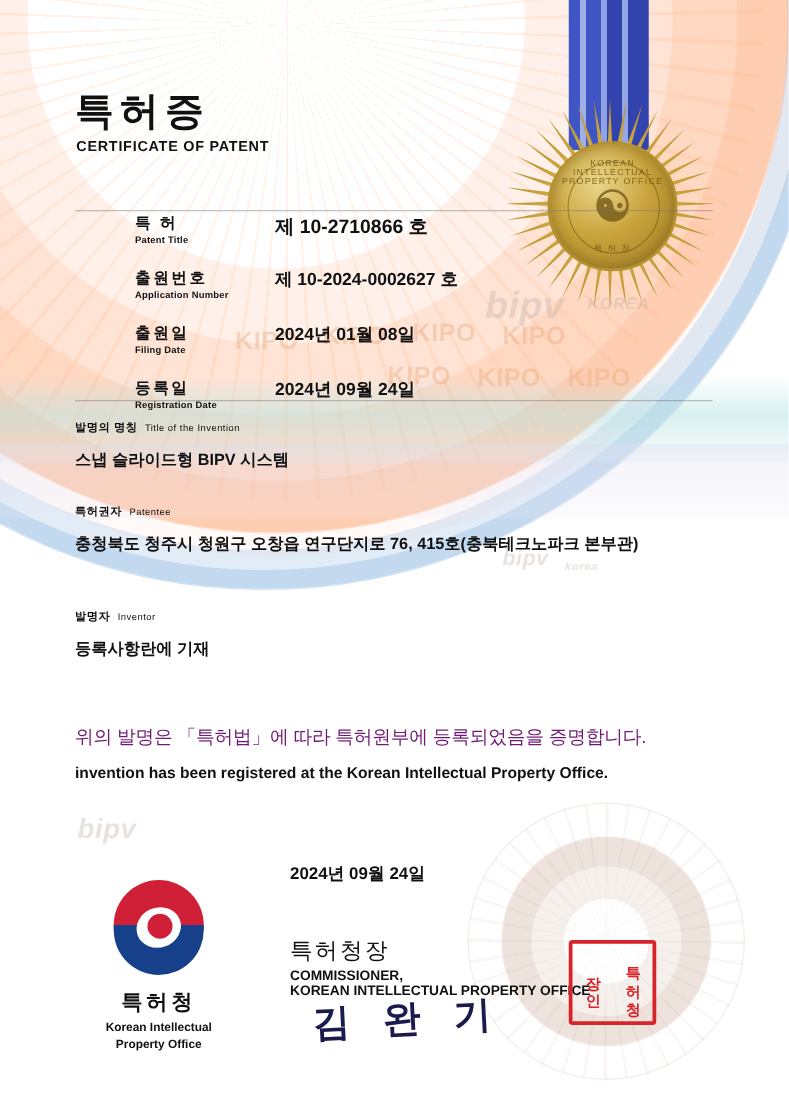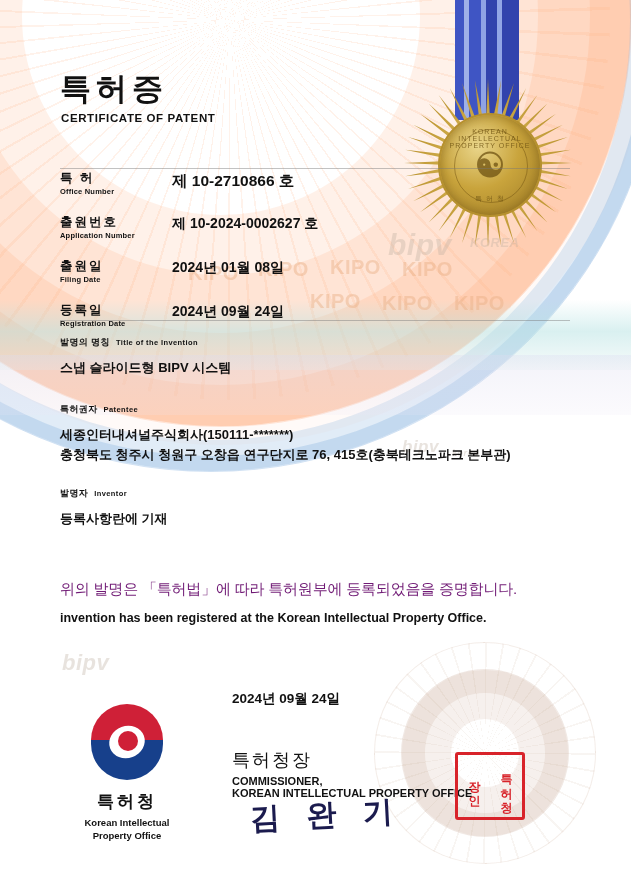--- a/index.html
+++ b/index.html
@@ -233,20 +233,21 @@
     font-weight: bold;
     letter-spacing: 0.6px;
     color: #111;
   }
 
   .fields { position: absolute; left: 60px; top: 170px; width: 520px; }
   .field-row {
     position: relative;
     min-height: 36px;
     margin-bottom: 8px;
+    margin-left: 48px;
   }
   .f-label-ko {
     position: absolute;
     left: 0;
     top: 0;
     font-size: 12.5px;
     font-weight: bold;
     color: #111;
     letter-spacing: 2px;
   }
@@ -281,21 +282,21 @@
     position: absolute;
     left: 60px;
   }
   .sec-head {
     font-size: 9px;
     font-weight: bold;
     color: #111;
     letter-spacing: 0.4px;
     margin-bottom: 9px;
   }
-  .sec-head .en { font-size: 7.5px; font-weight: bold; margin-left: 6px; }
+  .sec-head .en { font-size: 7.5px; font-weight: normal; margin-left: 6px; }
   .sec-body {
     font-size: 13px;
     font-weight: bold;
     color: #111;
     line-height: 1.55;
   }
 
   .statement {
     position: absolute;
     left: 60px;
@@ -563,21 +564,21 @@
 
   <div class="content">
 
     <div class="title-ko">특허증</div>
     <div class="title-en">CERTIFICATE OF PATENT</div>
 
     <div class="fields">
 
       <div class="field-row">
         <div class="f-label-ko">특 허</div>
-        <div class="f-label-en">Office Number</div>
+        <div class="f-label-en">Patent Title</div>
         <div class="f-value big">제 10-2710866 호</div>
       </div>
 
       <div class="field-row">
         <div class="f-label-ko">출원번호</div>
         <div class="f-label-en">Application Number</div>
         <div class="f-value">제 10-2024-0002627 호</div>
       </div>
 
       <div class="field-row">
@@ -601,21 +602,20 @@
       <div class="sec-head">
         <span>발명의 명칭</span><span class="en">Title of the Invention</span>
       </div>
       <div class="sec-body">스냅 슬라이드형 BIPV 시스템</div>
     </div>
 
     <div class="sec" style="top:403px; width:520px;">
       <div class="sec-head">
         <span>특허권자</span><span class="en">Patentee</span>
       </div>
-      <div class="sec-body">세종인터내셔널주식회사(150111-*******)</div>
       <div class="sec-body">충청북도 청주시 청원구 오창읍 연구단지로 76, 415호(충북테크노파크 본부관)</div>
     </div>
 
     <div class="sec" style="top:487px; width:520px;">
       <div class="sec-head">
         <span>발명자</span><span class="en">Inventor</span>
       </div>
       <div class="sec-body">등록사항란에 기재</div>
     </div>
 

